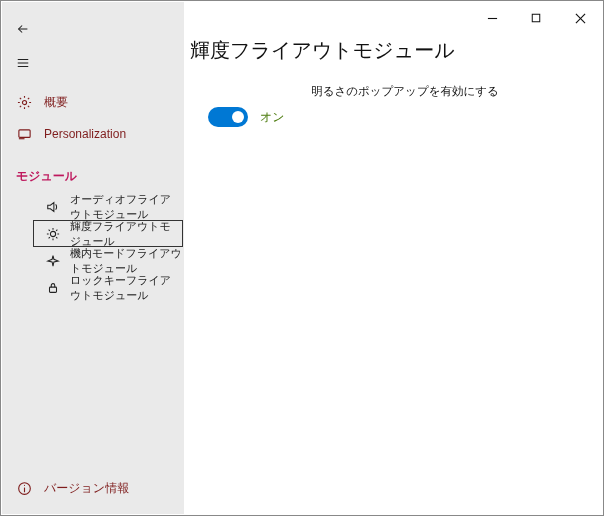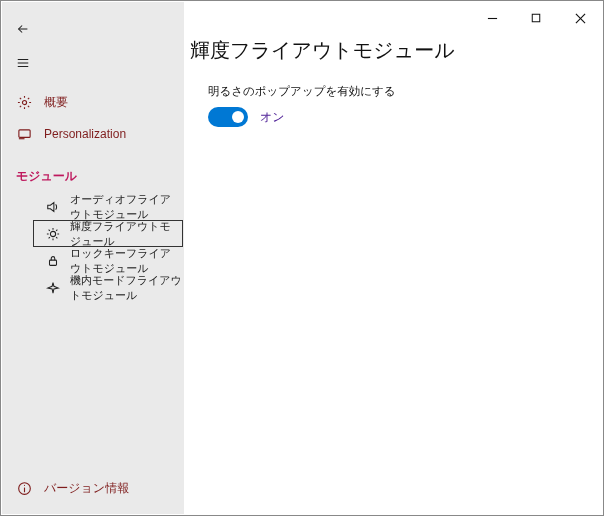--- a/index.html
+++ b/index.html
@@ -108,31 +108,31 @@
     padding: 5px 0 0 0;
     background: #fff;
   }
   .page-title {
     font-size: 20px;
     font-weight: 400;
     padding: 0 0 20px 6px;
     color: #111;
   }
   .settings-block { padding-left: 24px; }
-  .setting-label { font-size: 11.5px; color: #111; margin-bottom: 8px; }
+  .setting-label { font-size: 11.5px; color: #111; margin-bottom: 8px; text-align: center; }
   .toggle-row { display: flex; align-items: center; gap: 12px; }
   .toggle {
     width: 40px; height: 20px; border-radius: 10px;
     background: #0078d4; position: relative; cursor: pointer;
   }
   .toggle .knob {
     position: absolute; width: 12px; height: 12px; border-radius: 50%;
     background: #fff; top: 4px; right: 4px;
   }
-  .toggle-text { font-size: 12px; color: #4c1d95; }
+  .toggle-text { font-size: 12px; color: #4d7c0f; }
   svg { stroke: currentColor; fill: none; stroke-width: 1.2; }
 </style>
 </head>
 <body>
 
 <div class="window">
 
   <div class="titlebar">
     <div class="winbtn">
       <svg viewBox="0 0 12 12" width="11" height="11">
@@ -210,33 +210,33 @@
             <svg viewBox="0 0 16 16" width="14" height="14">
                 <circle cx="8" cy="8" r="3"></circle>
                 <path d="M8 1v2M8 13v2M1 8h2M13 8h2M3 3l1.4 1.4M11.6 11.6L13 13M3 13l1.4-1.4M11.6 4.4L13 3"></path>
               </svg>
           </span>
           <span class="lbl">輝度フライアウトモジュール</span>
         </div>
         <div class="mod-item">
           <span class="ic">
             <svg viewBox="0 0 16 16" width="14" height="14">
+                <path d="M8 2l1 4 5 2-5 1-1 5-1-5-5-1 5-2z"></path>
+              </svg>
+          </span>
+          <span class="lbl">機内モードフライアウトモジュール</span>
+        </div>
+        <div class="mod-item">
+          <span class="ic">
+            <svg viewBox="0 0 16 16" width="14" height="14">
                 <rect x="4" y="7" width="8" height="6" rx="1"></rect>
                 <path d="M6 7V5a2 2 0 0 1 4 0v2"></path>
               </svg>
           </span>
           <span class="lbl">ロックキーフライアウトモジュール</span>
-        </div>
-        <div class="mod-item">
-          <span class="ic">
-            <svg viewBox="0 0 16 16" width="14" height="14">
-                <path d="M8 2l1 4 5 2-5 1-1 5-1-5-5-1 5-2z"></path>
-              </svg>
-          </span>
-          <span class="lbl">機内モードフライアウトモジュール</span>
         </div>
       </div>
 
       <div class="sidebar-bottom">
         <div class="side-item">
           <span class="ic">
             <svg viewBox="0 0 16 16" width="15" height="15">
                 <circle cx="8" cy="8" r="6.2"></circle>
                 <line x1="8" y1="7" x2="8" y2="12"></line>
                 <circle cx="8" cy="4.6" r="0.6" fill="currentColor" stroke="none"></circle>

